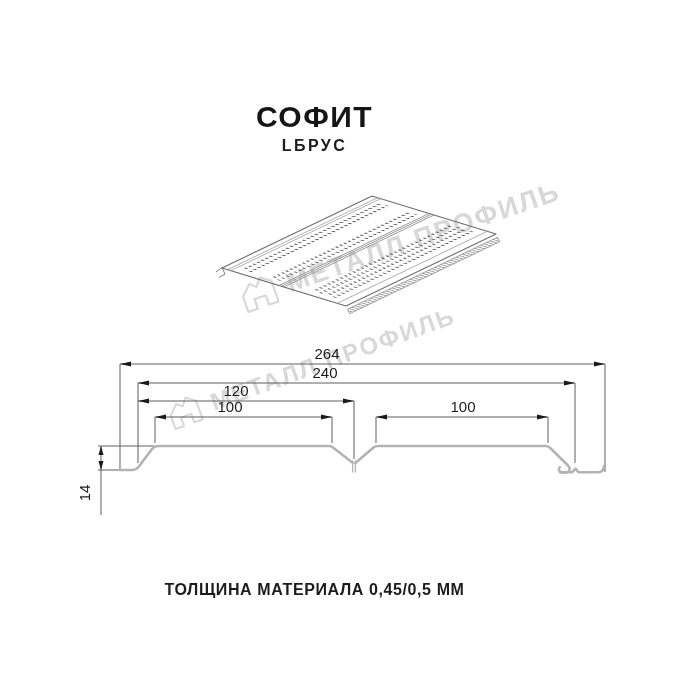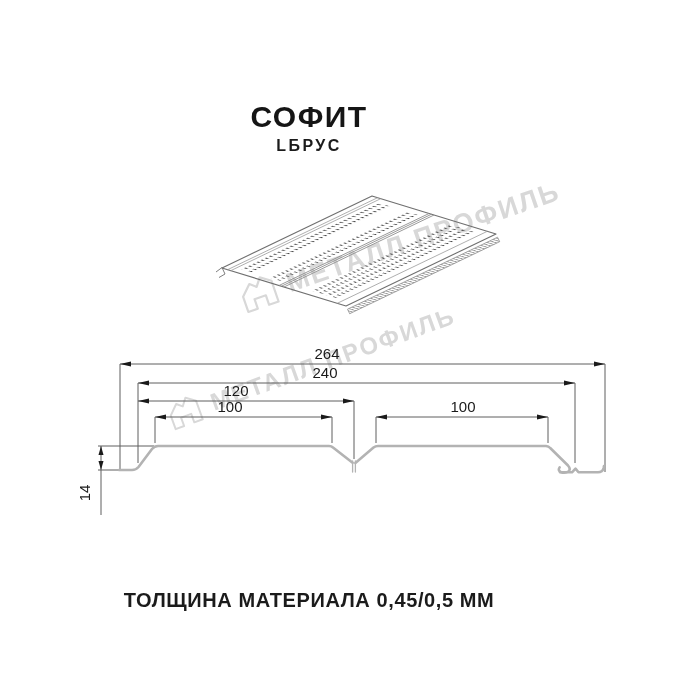--- a/index.html
+++ b/index.html
@@ -1,23 +1,23 @@
 <!DOCTYPE html>
 <html><head>
 <meta charset="utf-8">
 <style>
   html,body{margin:0;padding:0;background:#fff;}
   .stage{position:relative;width:618px;height:700px;background:#fff;overflow:hidden;
-         font-family:"Liberation Sans",sans-serif;}
+         font-family:"Liberation Sans",sans-serif;padding-left:11px;}
   .title{position:absolute;left:0;right:0;top:100px;text-align:center;
          font-size:30px;font-weight:700;letter-spacing:1.5px;color:#151515;}
   .subtitle{position:absolute;left:0;right:0;top:137px;text-align:center;
          font-size:16px;font-weight:700;letter-spacing:2.5px;color:#1b1b1b;}
   .footer-note{position:absolute;left:0;right:0;top:581px;text-align:center;
-         font-size:20px;font-weight:600;letter-spacing:0.6px;color:#1b1b1b;margin-top:8px;}
+         font-size:16px;font-weight:600;letter-spacing:0.6px;color:#1b1b1b;}
   .wm{position:absolute;display:flex;align-items:center;gap:10px;color:#d8d8d8;
       font-weight:700;white-space:nowrap;z-index:1;transform-origin:0 50%;}
   .wm1{left:240px;top:282px;font-size:27px;letter-spacing:2px;transform:rotate(-19deg);}
   .wm2{left:168px;top:402px;font-size:24px;letter-spacing:2px;transform:rotate(-20deg);}
   .wm svg{display:block;}
   .layer{position:absolute;z-index:2;}
   #iso-svg{left:200px;top:180px;}
   #section-svg{left:60px;top:330px;}
   text.dim{font-family:"Liberation Sans",sans-serif;font-size:15px;fill:#1a1a1a;}
 </style>

